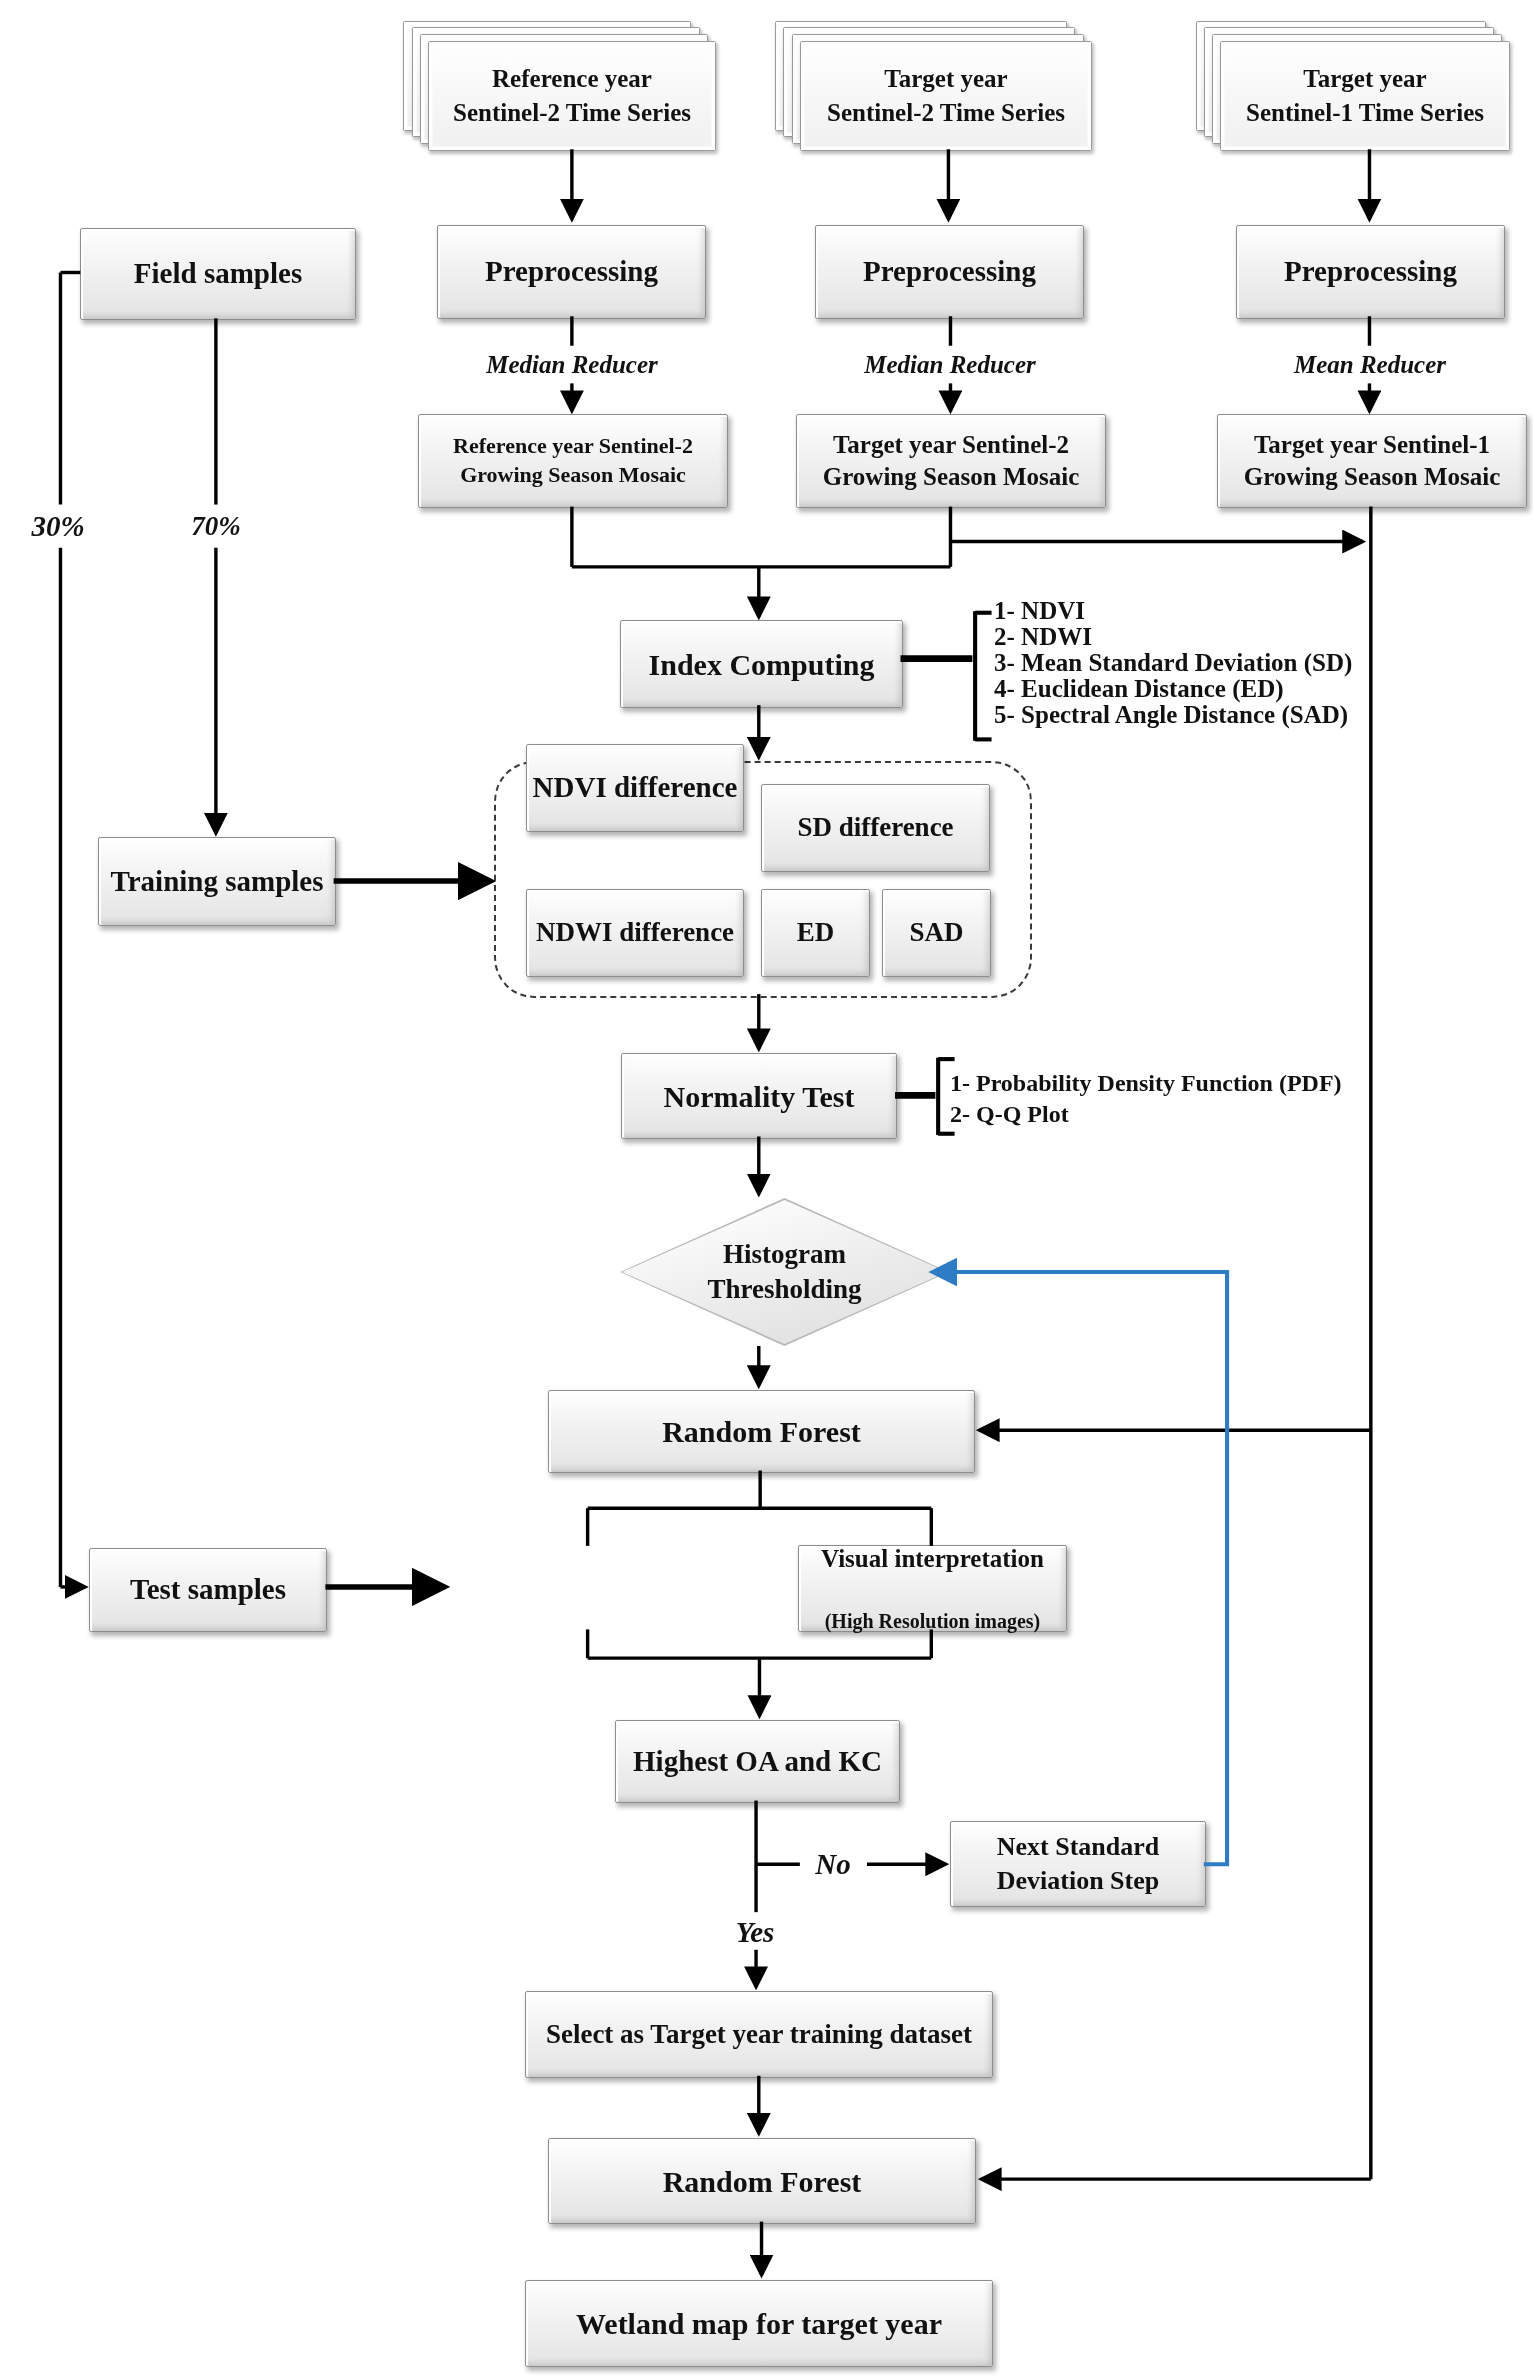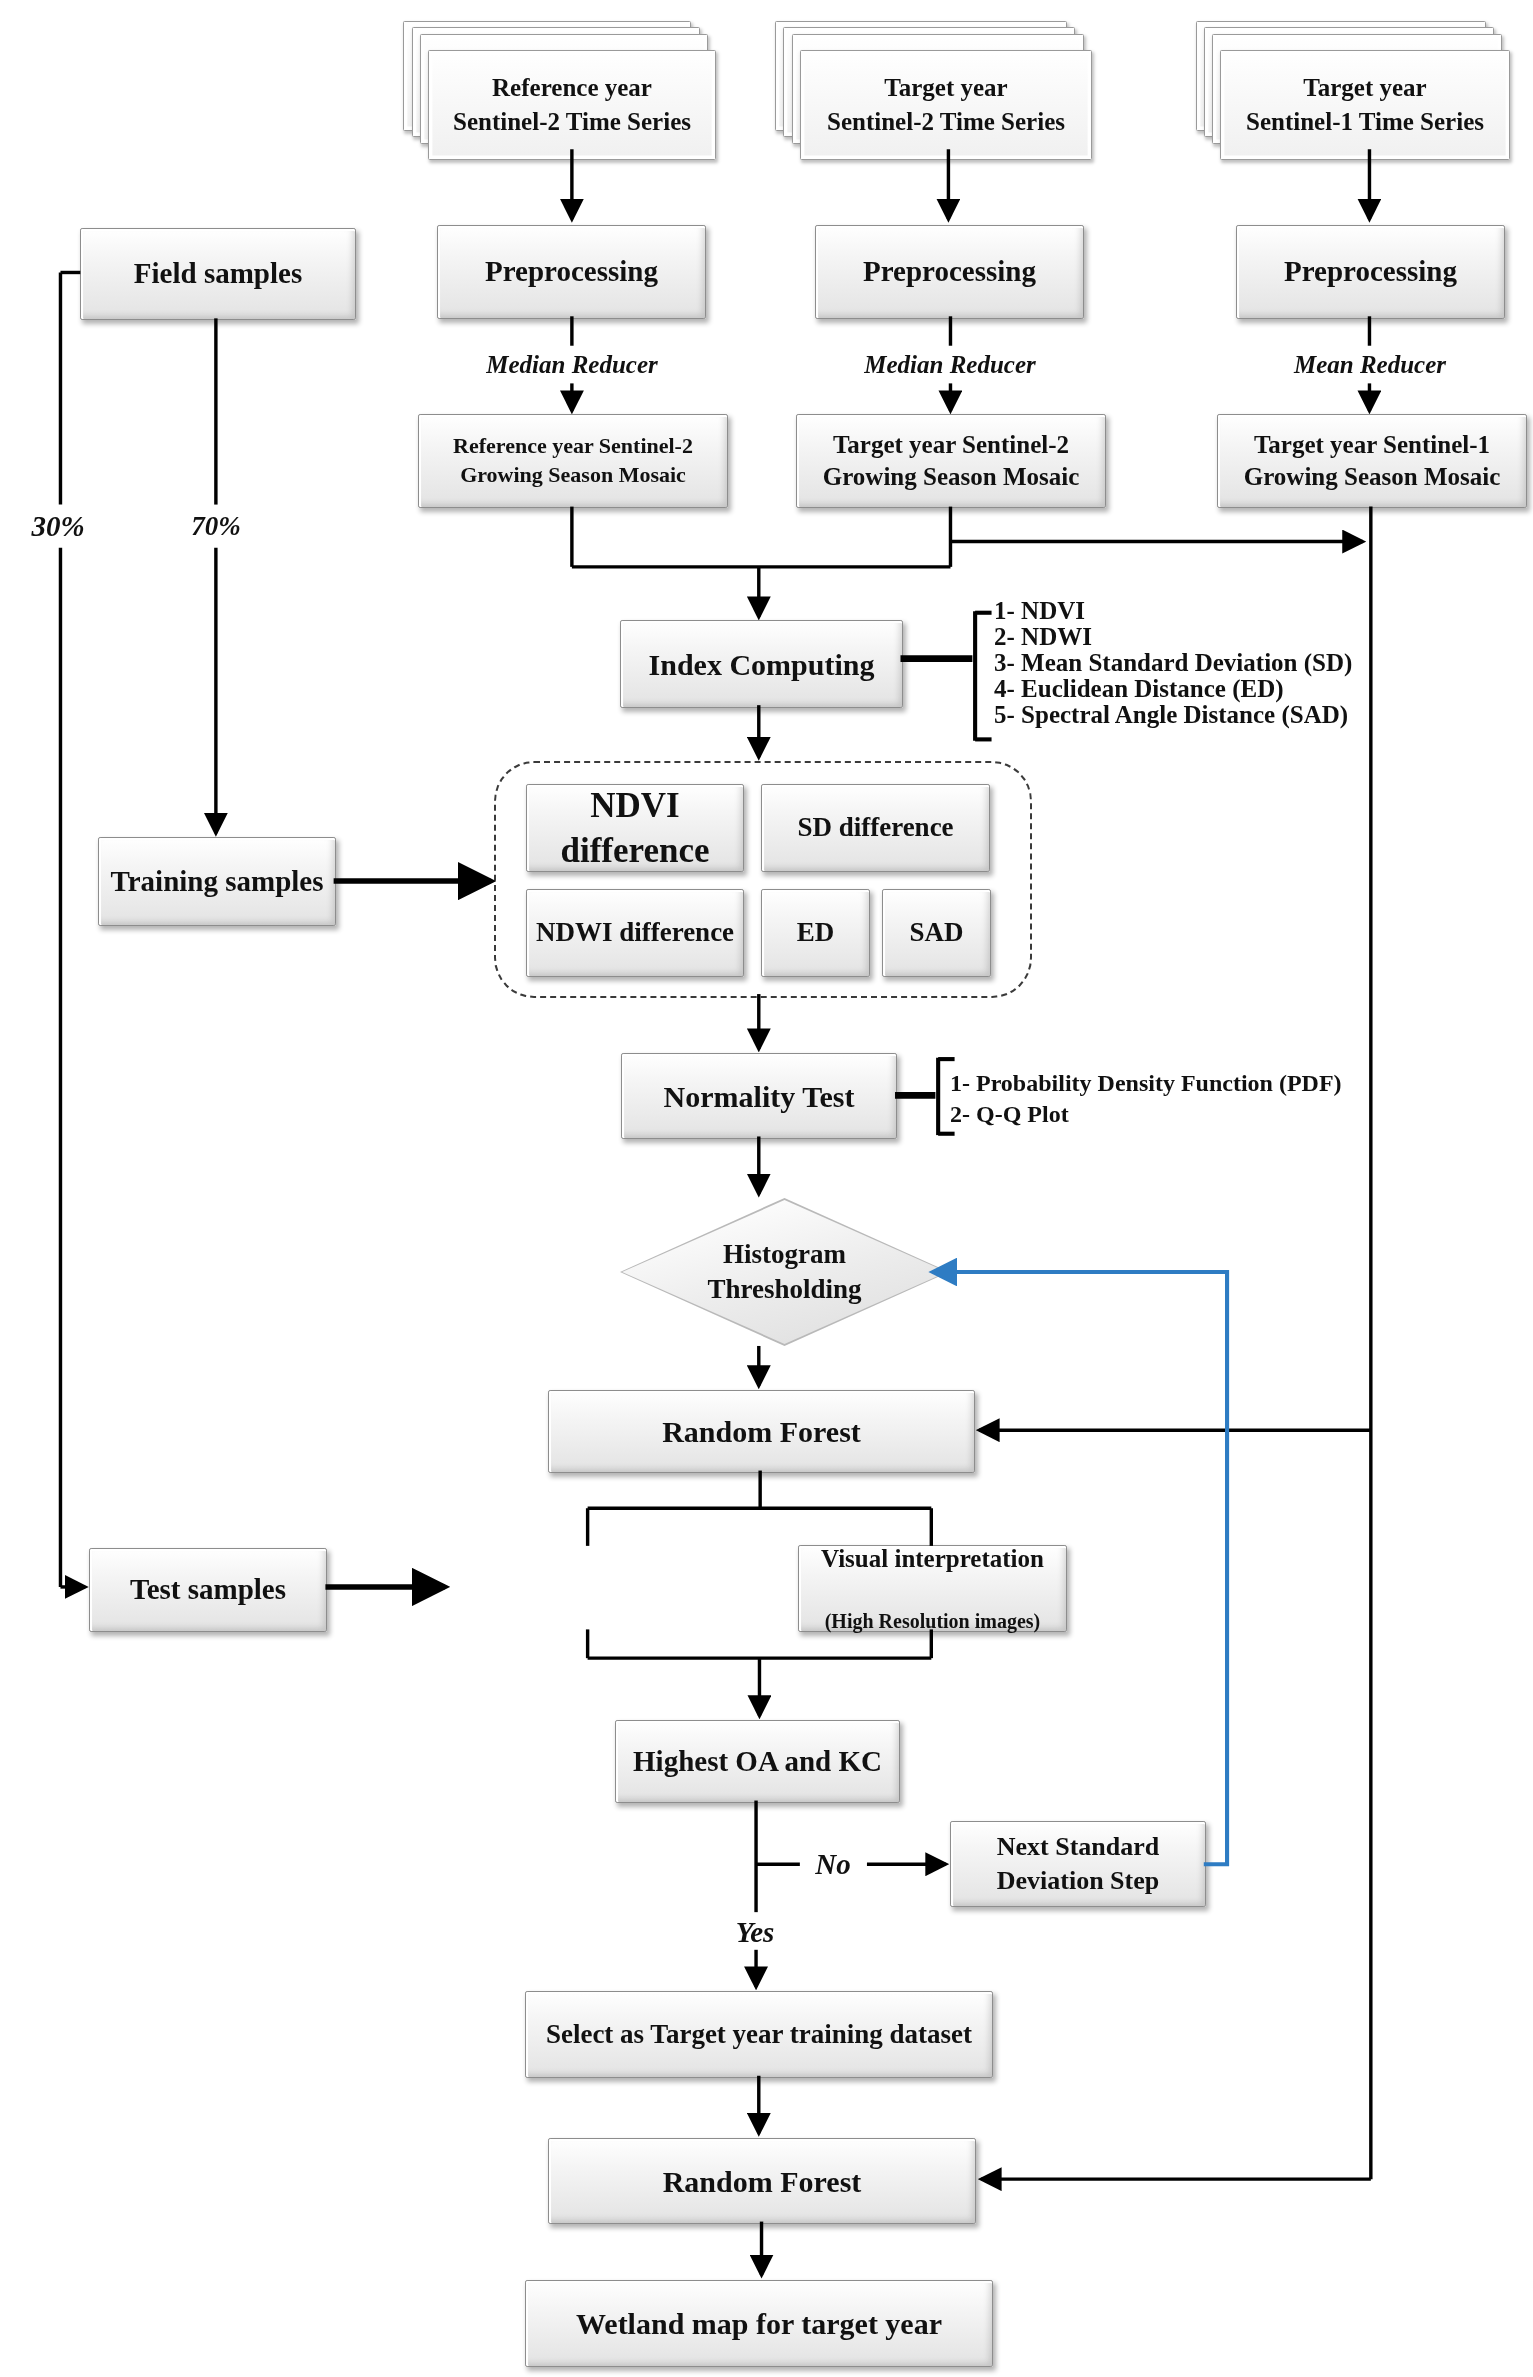--- a/index.html
+++ b/index.html
@@ -17,21 +17,21 @@
                inset -2.7px -2.7px 6.8px rgba(0,0,0,.14),
                2.7px 3.4px 4.8px rgba(0,0,0,.30);
     line-height:1.3;
   }
   .page{
     position:absolute;border:1.4px solid #9a9a9a;border-radius:1.4px;
     background:linear-gradient(180deg,#ffffff,#f0f0f0);
     box-shadow:inset 0 0 0 3.4px #ffffff,1.4px 2.1px 3.4px rgba(0,0,0,.25);
   }
   .page.front{display:flex;align-items:center;justify-content:center;text-align:center;
-    font-weight:bold;white-space:pre-line;line-height:1.35;margin-top:9px;}
+    font-weight:bold;white-space:pre-line;line-height:1.35;}
   .dashed-group{
     position:absolute;border:2.1px dashed #3a3a3a;border-radius:40px;background:transparent;
   }
   .diamond-outer{position:absolute;background:#b9b9b9;
     clip-path:polygon(50% 0,100% 50%,50% 100%,0 50%);}
   .diamond-inner{position:absolute;left:2.1px;top:2.1px;right:2.1px;bottom:2.1px;
     background:linear-gradient(165deg,#ffffff 10%,#ececec 55%,#dcdcdc 100%);
     clip-path:polygon(50% 0,100% 50%,50% 100%,0 50%);
     display:flex;align-items:center;justify-content:center;text-align:center;
     font-weight:bold;white-space:pre-line;line-height:1.3;}
@@ -93,21 +93,21 @@
   <div class="node" style="left:620px;top:620px;width:281px;height:86px;font-size:30px">Index Computing</div>
   <div class="bracket-list" style="left:994px;top:598px;font-size:25px;line-height:26px">
     <div>1- NDVI</div>
     <div>2- NDWI</div>
     <div>3- Mean Standard Deviation (SD)</div>
     <div>4- Euclidean Distance (ED)</div>
     <div>5- Spectral Angle Distance (SAD)</div>
   </div>
 
   <div class="dashed-group" style="left:494px;top:761px;width:534px;height:233px"></div>
-  <div class="node" style="left:526px;top:784px;width:216px;height:86px;font-size:35px">NDVI difference</div>
+  <div class="node" style="left:526px;top:744px;width:216px;height:86px;font-size:29px">NDVI difference</div>
   <div class="node" style="left:761px;top:784px;width:227px;height:86px;font-size:27px">SD difference</div>
   <div class="node" style="left:526px;top:889px;width:216px;height:86px;font-size:27px">NDWI difference</div>
   <div class="node" style="left:761px;top:889px;width:107px;height:86px;font-size:27px">ED</div>
   <div class="node" style="left:882px;top:889px;width:107px;height:86px;font-size:27px">SAD</div>
 
   <div class="node" style="left:98px;top:837px;width:236px;height:87px;font-size:29px">Training samples</div>
 
   <div class="node" style="left:621px;top:1053px;width:274px;height:84px;font-size:30px">Normality Test</div>
   <div class="bracket-list" style="left:950px;top:1068px;font-size:24px;line-height:31px">
     <div>1- Probability Density Function (PDF)</div>

